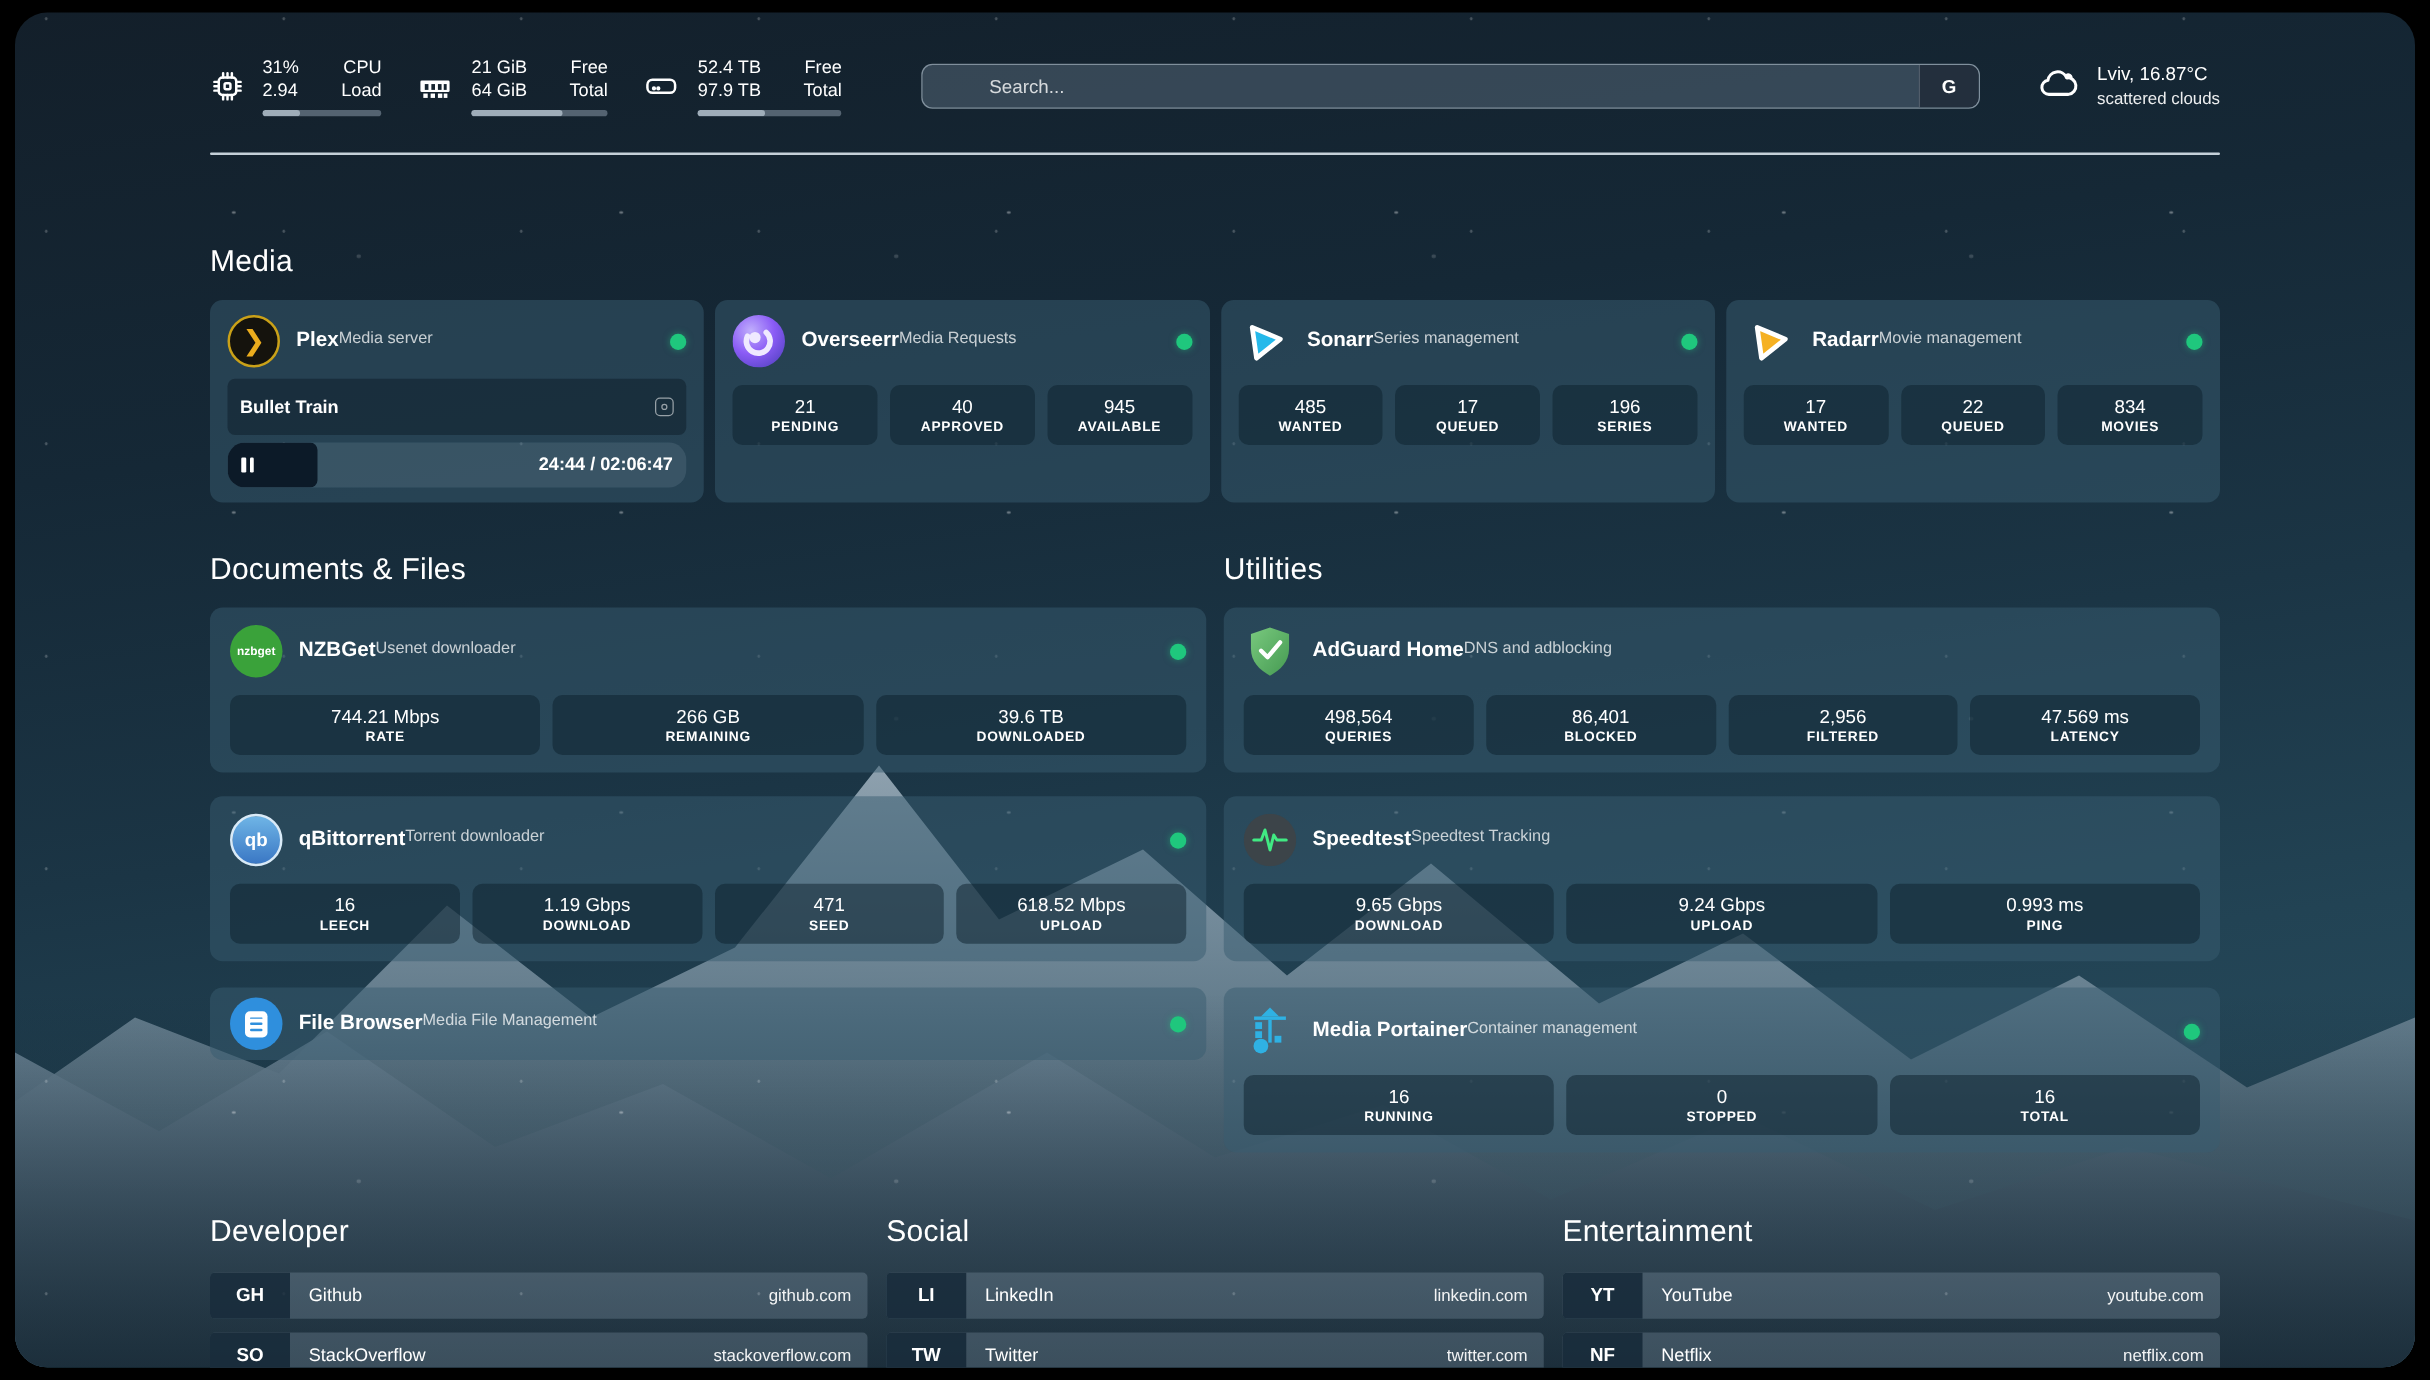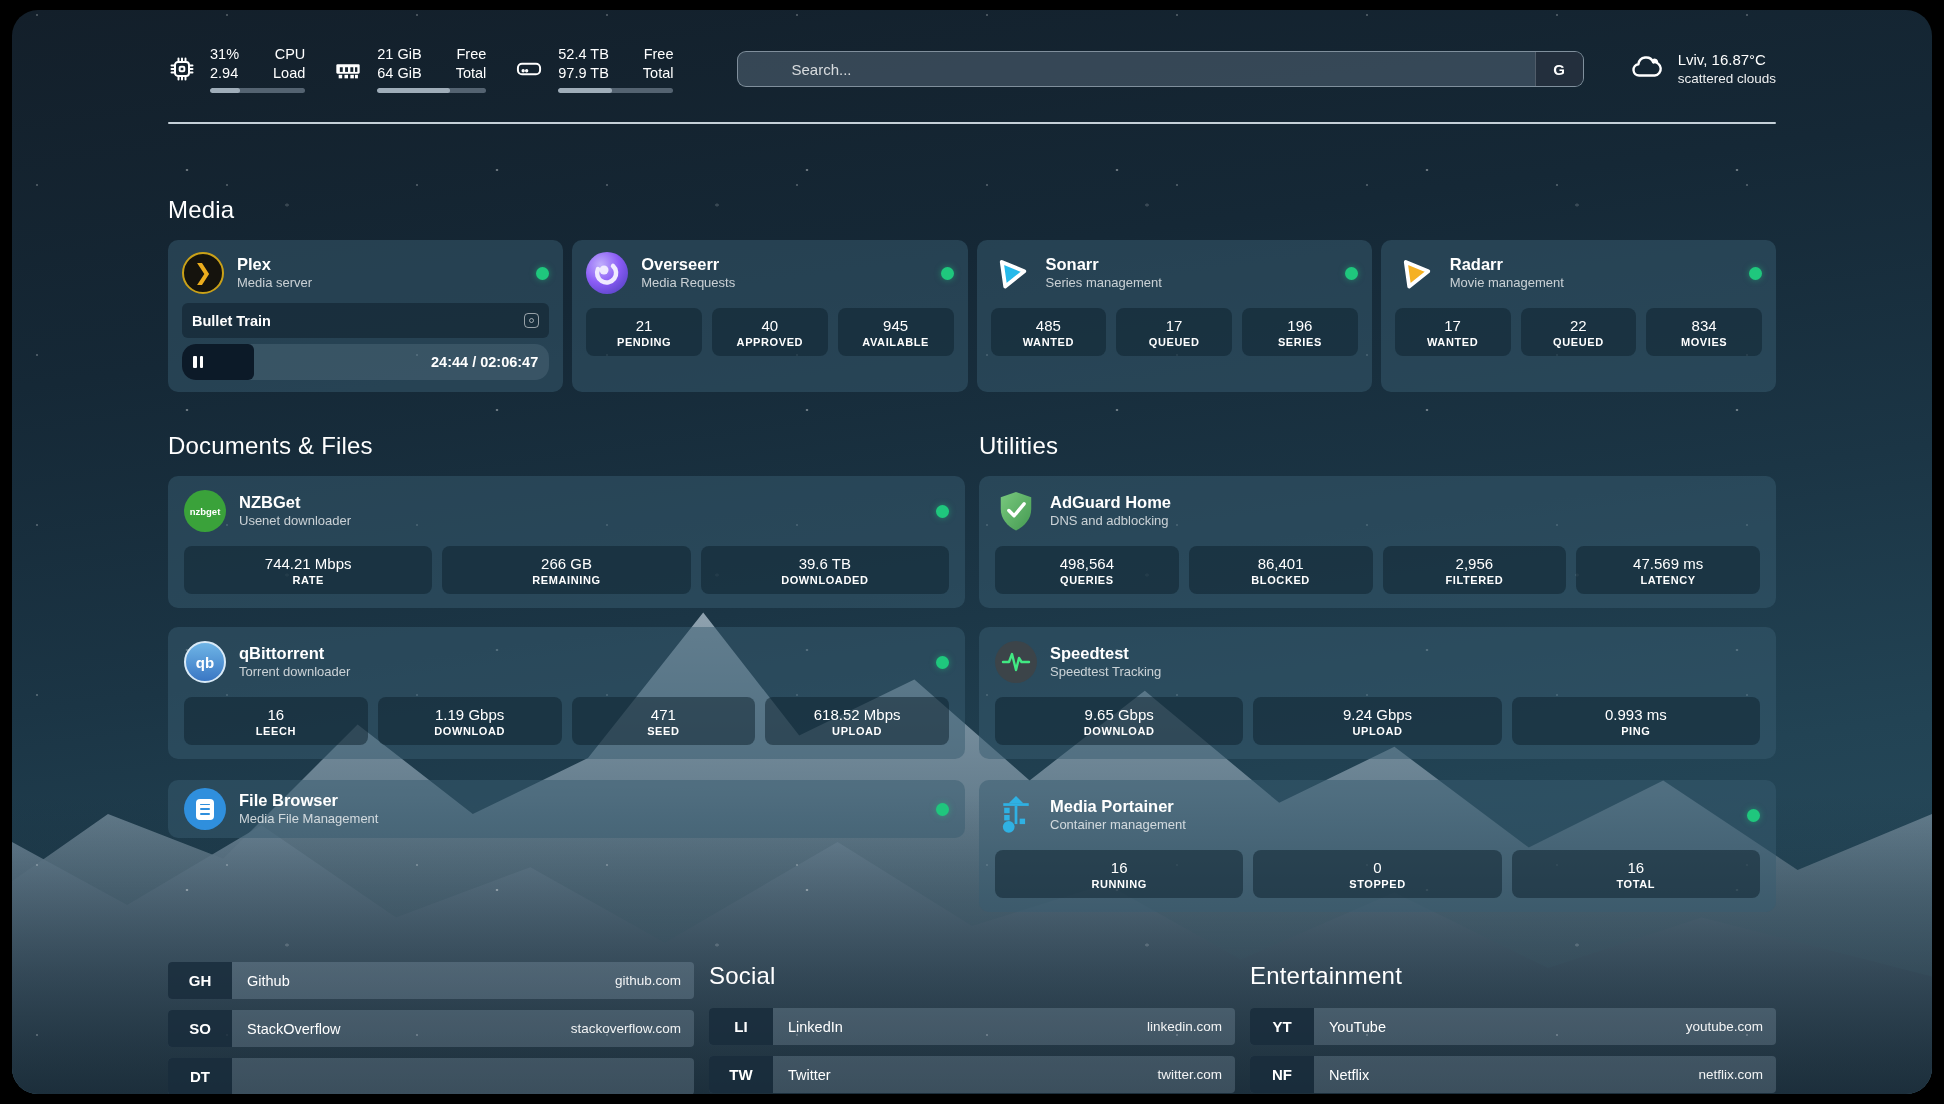--- a/index.html
+++ b/index.html
@@ -53,21 +53,21 @@
   .weather-cond { font-size:13.5px; color:rgba(255,255,255,.92); }
   .divider { margin-top:26px; height:2px; background:rgba(228,238,246,.85); border-radius:1px; }
 
   
   .section-title { color:#fff; font-size:24px; font-weight:500; letter-spacing:.2px; }
   .media-title { margin-top:72px; margin-bottom:16px; }
   .media-row { display:grid; grid-template-columns:repeat(4,1fr); gap:9px; }
   .card { background:rgba(56,92,111,.5); border-radius:10px; padding:14px 16px; position:relative; }
   .media-row .card { min-height:124px; padding:12px 14px; }
   .card-head { display:flex; align-items:center; gap:13px; }
-  .apptext { display:flex; flex-direction:column; line-height:1.3; }
+  .apptext { display:flex; flex-direction:row; line-height:1.3; }
   .appname { color:#fff; font-size:16.5px; font-weight:600; }
   .appsub { color:rgba(255,255,255,.75); font-size:13px; }
   .dot { width:13px; height:13px; border-radius:50%; background:#1fc77d; margin-left:auto; flex:none; box-shadow:0 0 6px rgba(31,199,125,.5); }
   .stats-row { display:flex; gap:10px; margin-top:14px; }
   .statbox { flex:1; background:rgba(12,31,43,.5); border-radius:8px; text-align:center; padding:7px 4px 8px; }
   .statval { color:#fff; font-size:15px; line-height:1.4; }
   .statlbl { color:#fff; font-size:11px; font-weight:700; letter-spacing:.6px; }
 
   
   .appicon { width:42px; height:42px; flex:none; display:flex; align-items:center; justify-content:center; position:relative; }
@@ -76,21 +76,21 @@
   .nzb-circle { width:42px; height:42px; border-radius:50%; background:#3aa23a; display:flex; align-items:center; justify-content:center;
     color:#fff; font-size:9.5px; font-weight:700; }
   .qb-circle { width:42px; height:42px; border-radius:50%; background:linear-gradient(180deg,#6fb5e6,#3a77c4); border:2px solid #d9eaf7;
     display:flex; align-items:center; justify-content:center; color:#fff; font-size:15px; font-weight:700; }
   .fb-circle { width:42px; height:42px; border-radius:50%; background:#2f8fdd; display:flex; align-items:center; justify-content:center; }
   .fb-inner { width:18px; height:21px; background:#fff; border-radius:4px; display:flex; flex-direction:column; gap:3px; padding:5px 4px; }
   .fb-inner i { display:block; height:2.5px; background:#2f8fdd; border-radius:2px; }
 
   
   .plex-media { margin-top:9px; display:flex; flex-direction:column; gap:6px; }
-  .np-row { height:35px; background:rgba(10,24,36,.45); border-radius:6px; display:flex; align-items:center; padding:0 10px; }
+  .np-row { height:45px; background:rgba(10,24,36,.45); border-radius:6px; display:flex; align-items:center; padding:0 10px; }
   .np-title { color:#fff; font-size:14.5px; font-weight:600; }
   .np-icon { margin-left:auto; width:15px; height:15px; border:1.6px solid rgba(255,255,255,.55); border-radius:4px;
     display:flex; align-items:center; justify-content:center; }
   .np-icon i { width:5px; height:5px; border:1.4px solid rgba(255,255,255,.55); border-radius:50%; }
   .progress-row { height:36px; background:rgba(190,215,232,.12); border-radius:14px; position:relative; overflow:hidden;
     display:flex; align-items:center; }
   .progress-fill { position:absolute; left:0; top:0; bottom:0; background:#0c1a28; border-radius:6px; }
   .pause { position:relative; z-index:1; margin-left:11px; display:flex; gap:3px; }
   .pause i { width:3.5px; height:12px; background:#fff; border-radius:1px; }
   .progress-time { position:relative; z-index:1; margin-left:auto; margin-right:11px; color:#fff; font-size:14.5px; font-weight:600; }
@@ -543,20 +543,21 @@
               <div class="statval">16</div>
               <div class="statlbl">TOTAL</div>
             </div>
           </div>
         </div>
       </div>
     </div>
 
     <div class="bm-grid">
       <div>
+        <div class="section-title bm-title">Developer</div>
         <div class="bm-list">
           <div class="bm-row">
             <span class="bm-abbr">GH</span>
             <span class="bm-name">Github</span>
             <span class="bm-domain">github.com</span>
           </div>
           <div class="bm-row">
             <span class="bm-abbr">SO</span>
             <span class="bm-name">StackOverflow</span>
             <span class="bm-domain">stackoverflow.com</span>

